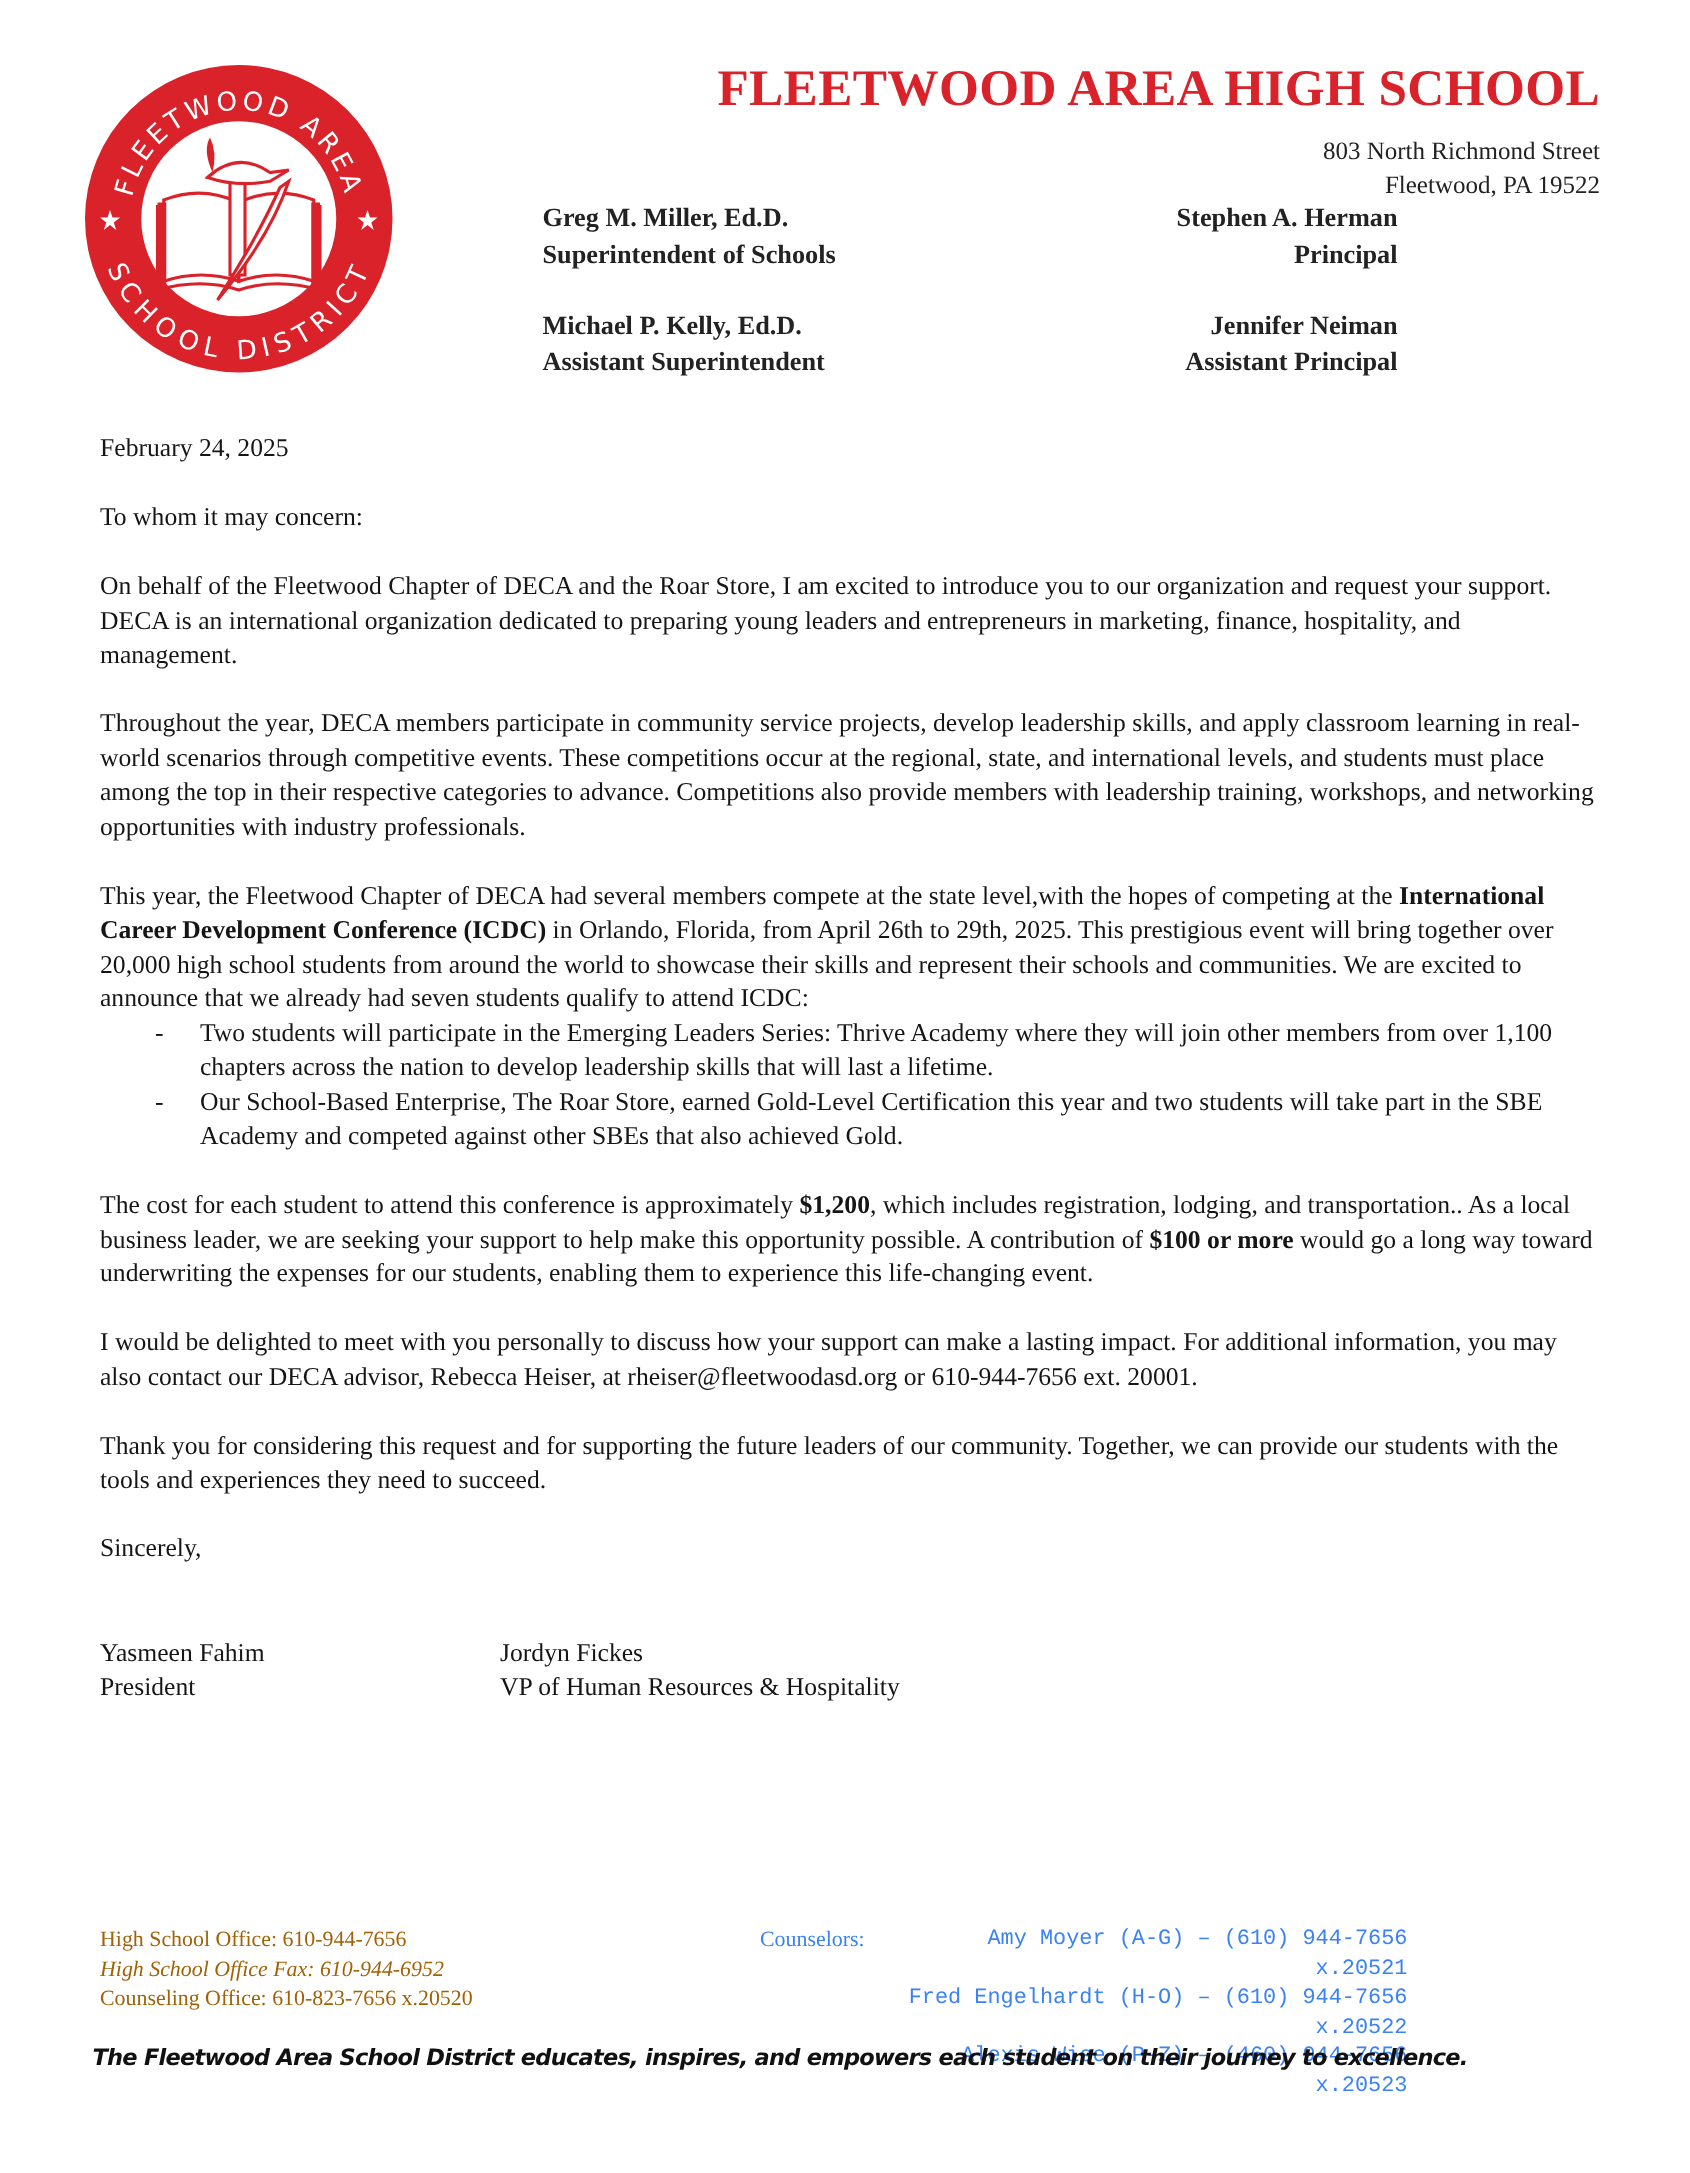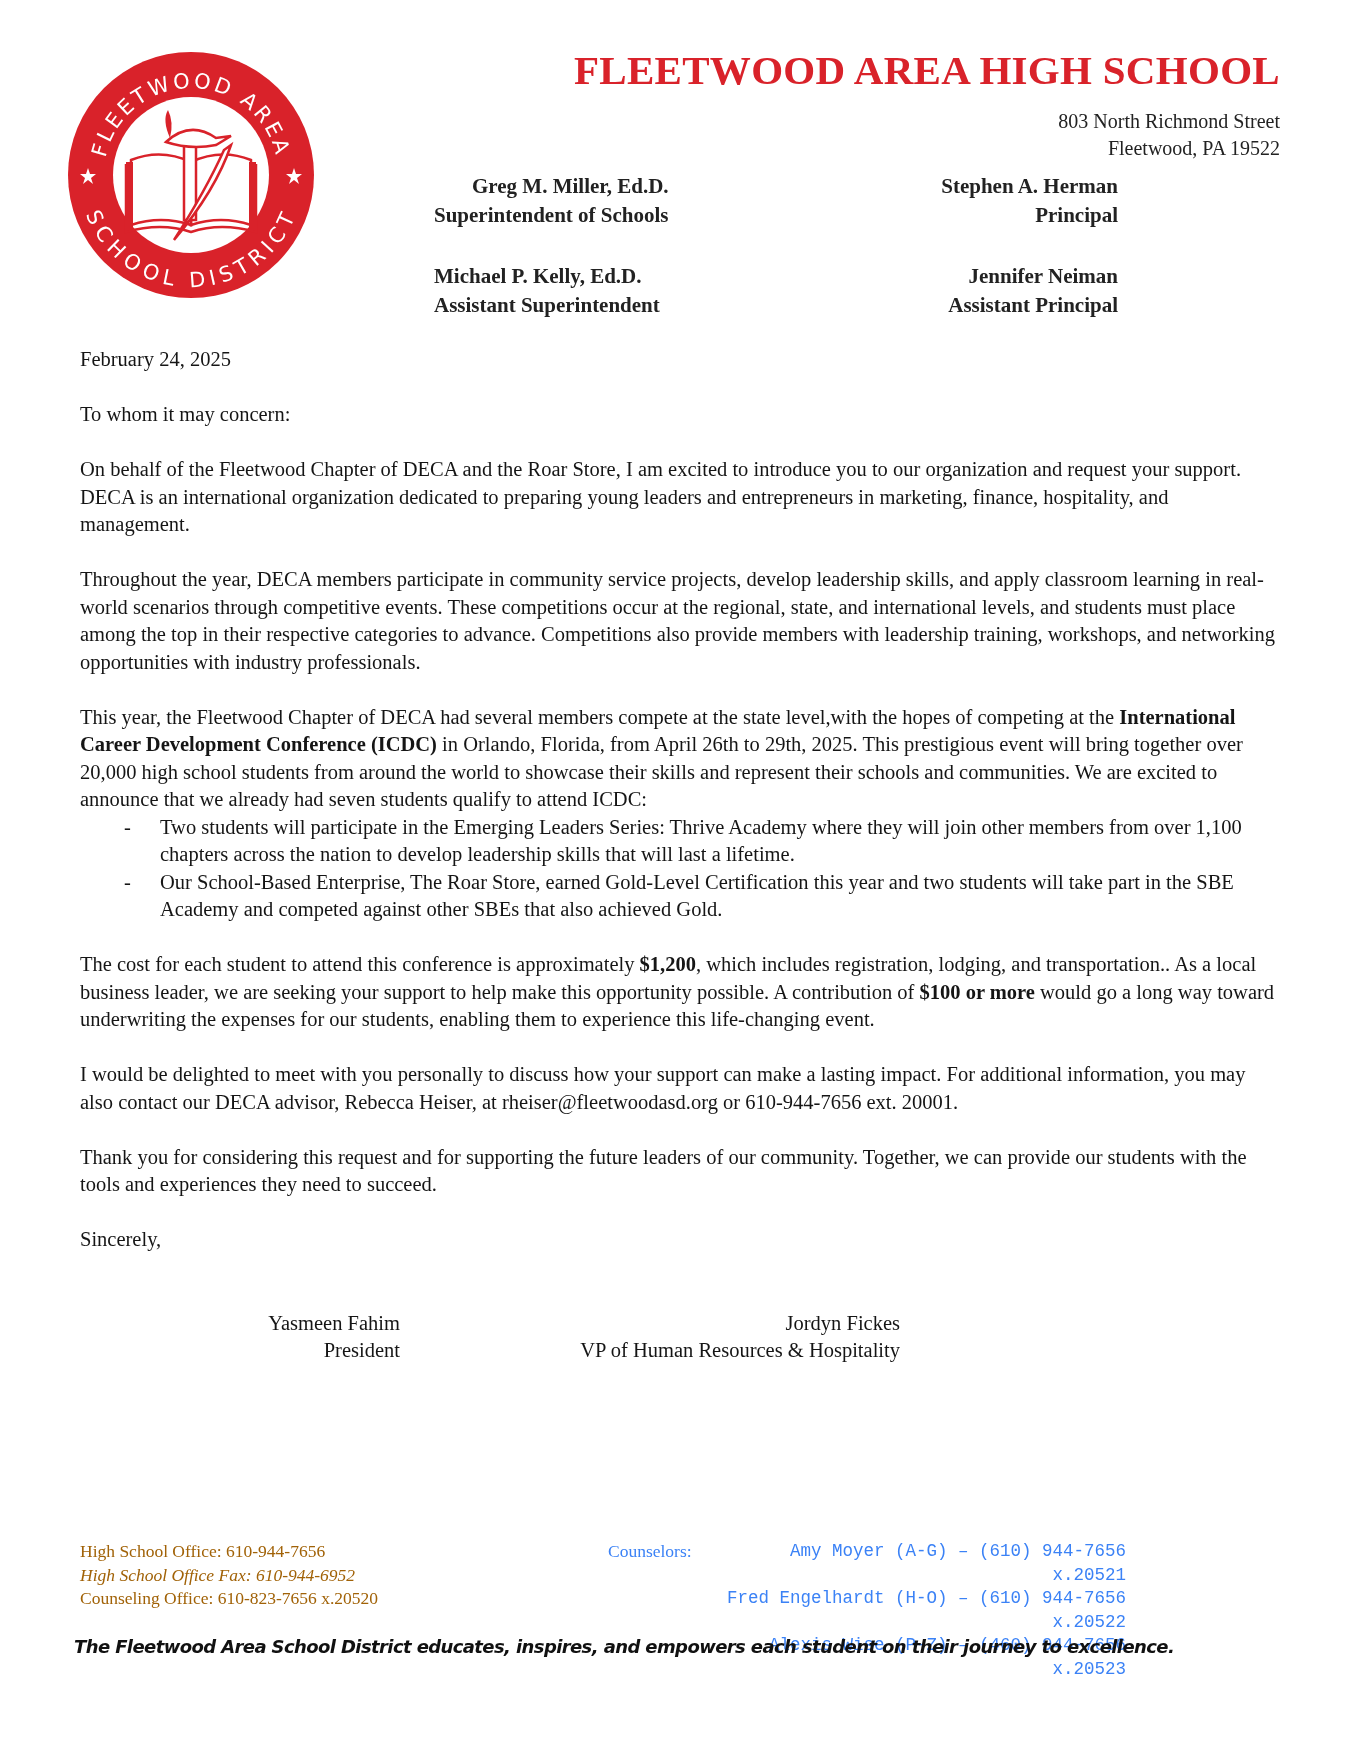--- a/index.html
+++ b/index.html
@@ -11,32 +11,32 @@
     .school-name {
       position: absolute; right: 72px; top: 46px;
       font-family: "Liberation Serif", serif; font-weight: bold;
       font-size: 41px; color: #d9222a; letter-spacing: 0.3px; white-space: nowrap;
     }
     .address { position: absolute; right: 72px; top: 108px; text-align: right; font-size: 20px; line-height: 27px; color: #222; }
 
     .admin { position: absolute; font-family: "Liberation Serif", serif; font-weight: bold; font-size: 21px; line-height: 29px; color: #222; }
     .admin.left { left: 434px; }
     .admin.right { right: 234px; text-align: right; }
-    .admin.row1 { top: 172px; text-align: right; }
-    .admin.row2 { top: 262px; }
+    .admin.row1 { top: 160px; }
+    .admin.row2 { top: 246px; }
 
     .letter { position: absolute; left: 80px; top: 346px; width: 1200px; font-size: 20.5px; line-height: 27.5px; color: #151515; }
     .letter p { margin-bottom: 27.5px; }
     .letter b { font-weight: bold; }
     .bullets { list-style: none; margin: 0 0 27.5px 0; }
     .bullets li { position: relative; padding-left: 80px; }
     .bullets li::before { content: "-"; position: absolute; left: 44px; }
 
     .signers { display: flex; margin-top: 56px; }
-    .signer { width: 320px; text-align: right; }
+    .signer { width: 320px; }
 
     .footer-left { position: absolute; left: 80px; top: 1540px; font-size: 17.5px; line-height: 23.5px; color: #a16207; }
     .footer-left .italic { font-style: italic; }
     .footer-counsel { position: absolute; left: 608px; top: 1540px; font-size: 17.5px; line-height: 23.5px; color: #3b82f6; }
     .footer-counsel .label { position: absolute; left: 0; top: 0; }
     .footer-counsel .list { position: relative; left: 110px; width: 408px; text-align: right; font-family: Liberation Mono, monospace; }
 
     .motto {
       position: absolute; left: 74px; top: 1636px;
       font-family: "DejaVu Sans", sans-serif; font-weight: bold; font-style: italic;

